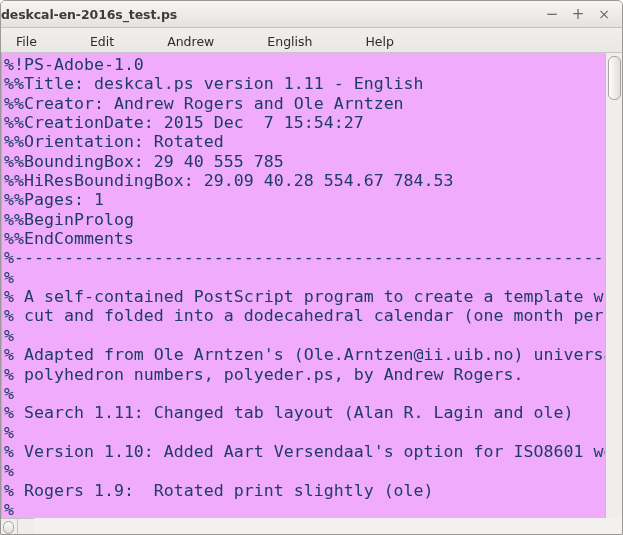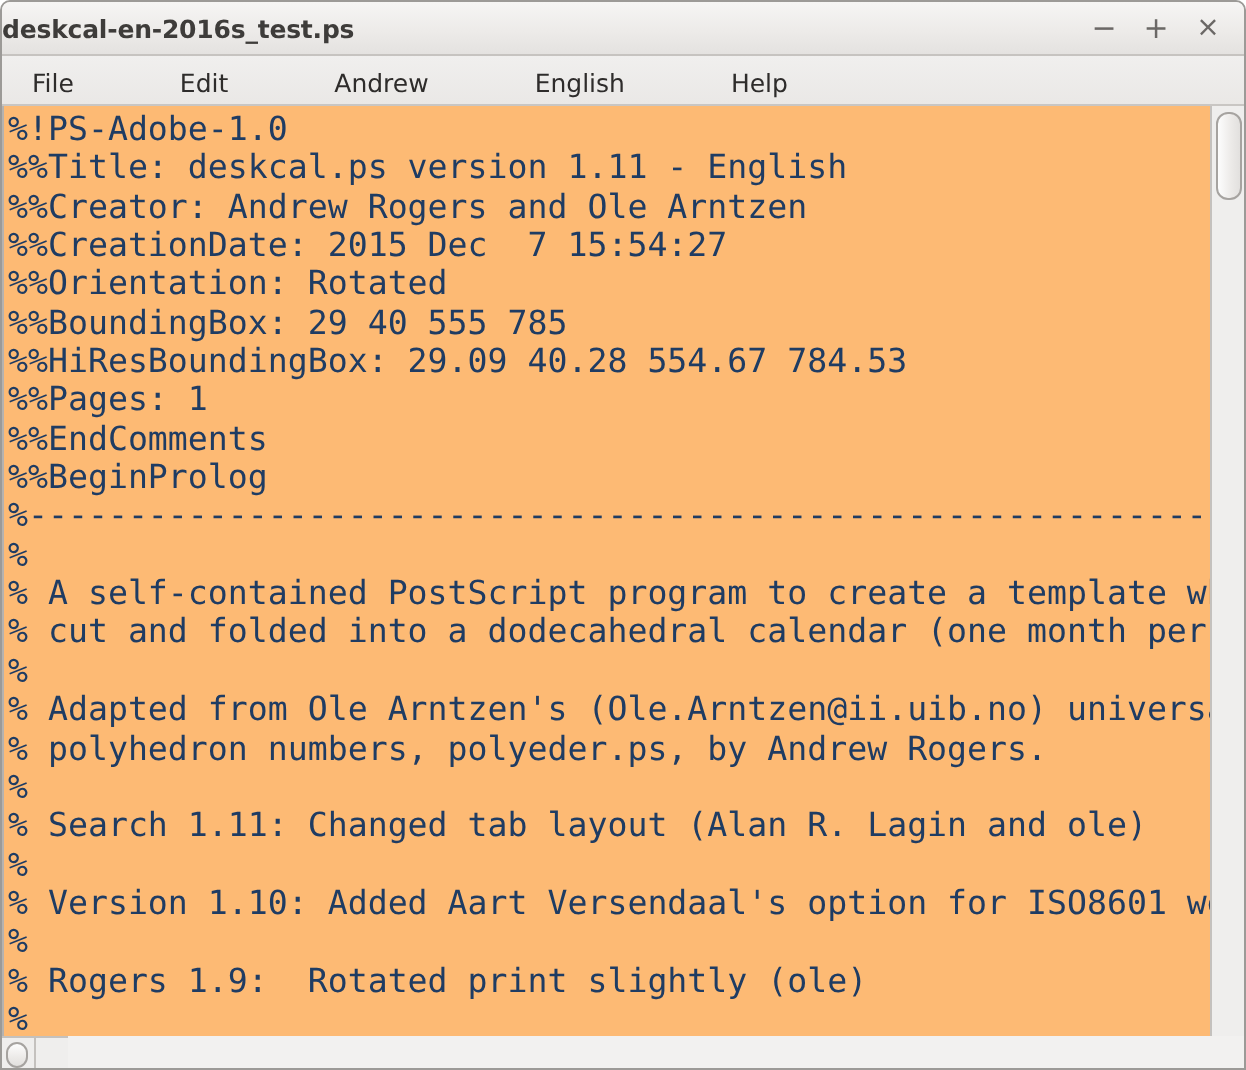--- a/index.html
+++ b/index.html
@@ -93,21 +93,21 @@
   }
   #text-col {
     flex: 1 1 auto;
     display: flex;
     flex-direction: column;
     min-width: 0;
     border-left: 1px solid #b5b2af;
   }
   #textarea {
     flex: 1 1 auto;
-    background: #fdba74;
+    background: #f0abfc;
     overflow: hidden;
     position: relative;
     padding: 2px 0 0 2px;
     box-sizing: border-box;
   }
   .code-line {
     font-family: "DejaVu Sans Mono", monospace;
     font-size: 16.6px;
     line-height: 19.35px;
     color: #1f3c63;
@@ -207,22 +207,22 @@
       <div id="text-col">
         <div id="textarea">
             <div class="code-line">%!PS-Adobe-1.0</div>
             <div class="code-line">%%Title: deskcal.ps version 1.11 - English</div>
             <div class="code-line">%%Creator: Andrew Rogers and Ole Arntzen</div>
             <div class="code-line">%%CreationDate: 2015 Dec  7 15:54:27</div>
             <div class="code-line">%%Orientation: Rotated</div>
             <div class="code-line">%%BoundingBox: 29 40 555 785</div>
             <div class="code-line">%%HiResBoundingBox: 29.09 40.28 554.67 784.53</div>
             <div class="code-line">%%Pages: 1</div>
+            <div class="code-line">%%BeginProlog</div>
             <div class="code-line">%%EndComments</div>
-            <div class="code-line">%%BeginProlog</div>
             <div class="code-line">%-------------------------------------------------------------</div>
             <div class="code-line">%</div>
             <div class="code-line">% A self-contained PostScript program to create a template which can be</div>
             <div class="code-line">% cut and folded into a dodecahedral calendar (one month per face).</div>
             <div class="code-line">%</div>
             <div class="code-line">% Adapted from Ole Arntzen's (Ole.Arntzen@ii.uib.no) universal</div>
             <div class="code-line">% polyhedron numbers, polyeder.ps, by Andrew Rogers.</div>
             <div class="code-line">%</div>
             <div class="code-line">% Search 1.11: Changed tab layout (Alan R. Lagin and ole)</div>
             <div class="code-line">%</div>

